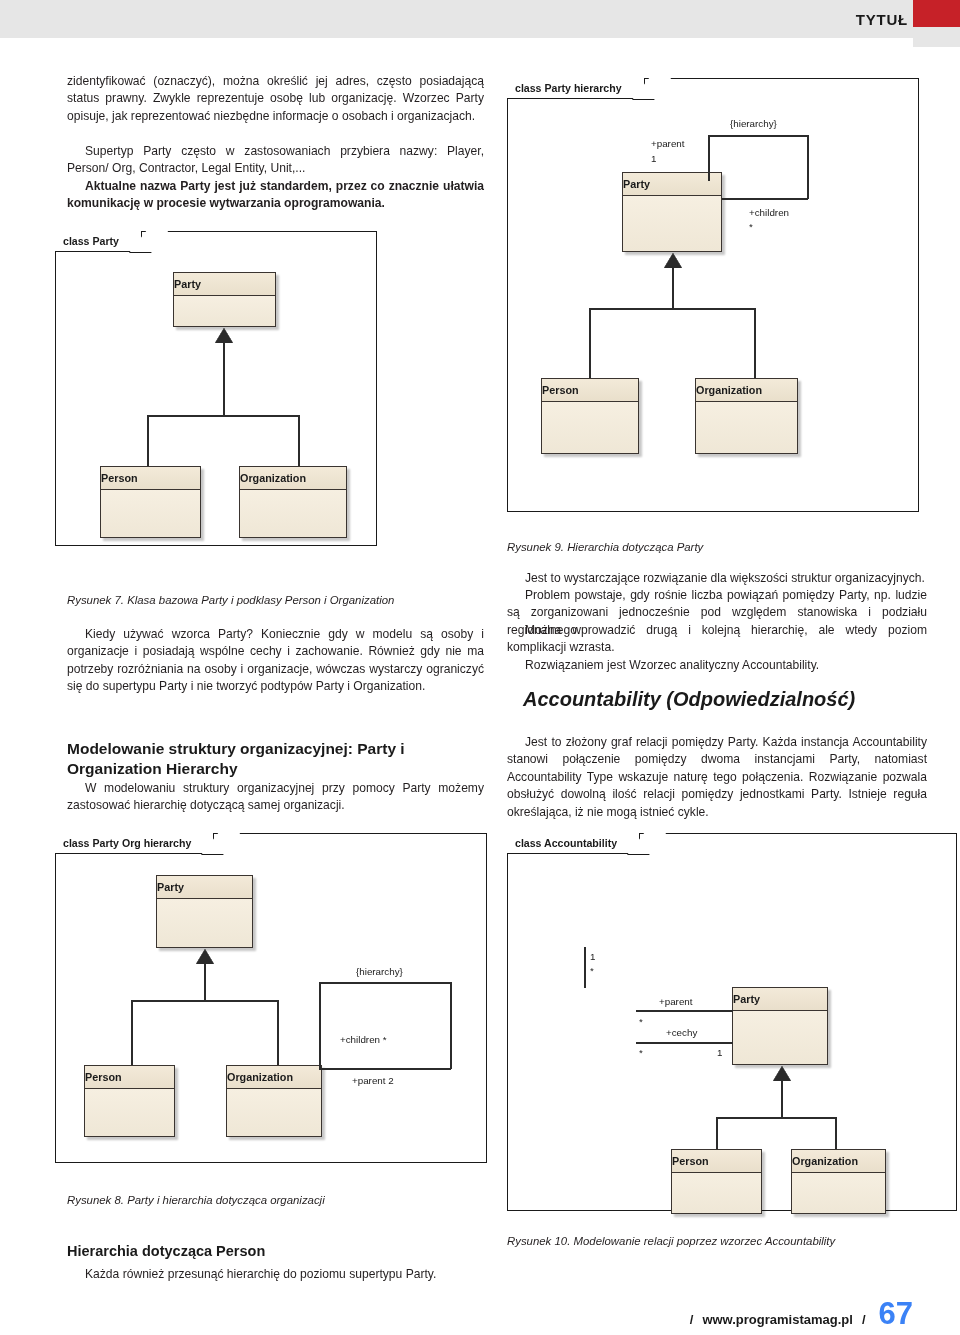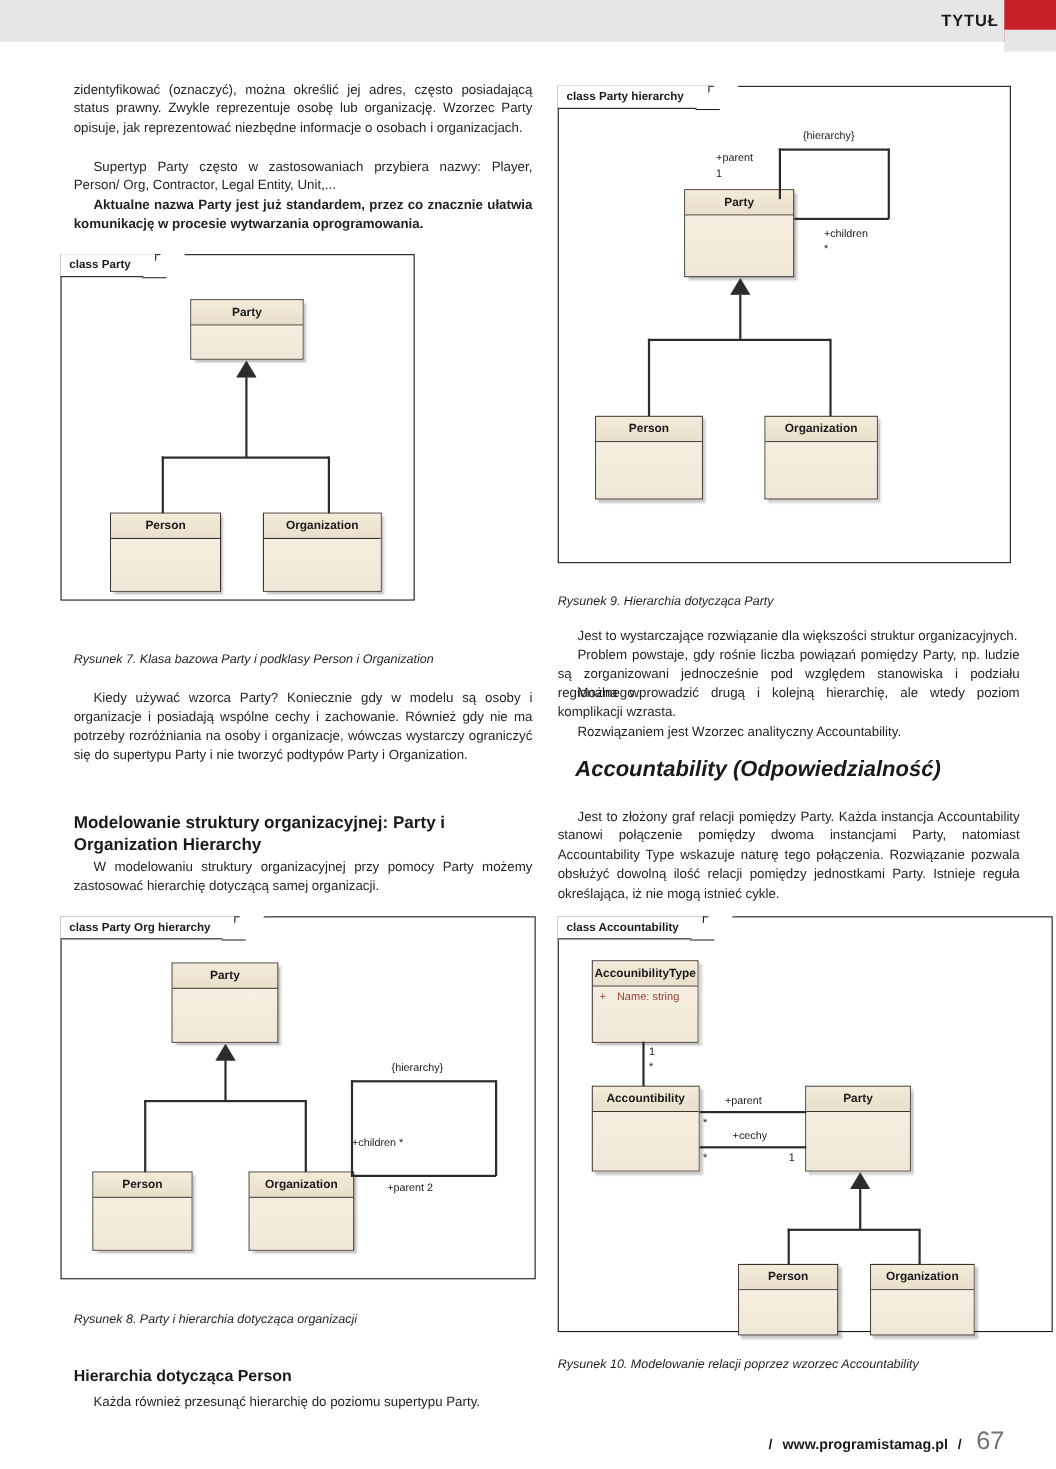--- a/index.html
+++ b/index.html
@@ -134,21 +134,20 @@
   .uml-class {
     position: absolute;
     box-sizing: border-box;
     border: 1.5px solid #3a3430;
     background: linear-gradient(180deg, #f7f0e2 0%, #ece2cf 100%);
     box-shadow: 3px 3px 2px rgba(0,0,0,0.22);
   }
   .uml-class .name {
     height: 22px;
     line-height: 22px;
-    text-align: center;
     font-size: 10.8px;
     font-weight: bold;
     color: #1a1a1a;
     border-bottom: 1.5px solid #3a3430;
     background: linear-gradient(180deg, #f3ead9 0%, #e9dfcb 100%);
   }
   .uml-class .compartment {
     background: linear-gradient(180deg, #f6efe1 0%, #efe7d6 100%);
     height: calc(100% - 23.5px);
   }
@@ -206,23 +205,23 @@
     position: absolute;
     right: 47px; top: 8px;
     display: flex;
     align-items: baseline;
     gap: 9px;
     font-size: 13px;
     font-weight: bold;
     color: #1a1a1a;
   }
   .footer-page {
-    font-size: 23px;
-    font-weight: normal;
-    color: #737373;
+    font-size: 31px;
+    font-weight: bold;
+    color: #3b82f6;
     margin-left: 4px;
   }
   .footer-gray {
     position: absolute;
     left: 913px; top: 27px;
     width: 47px; height: 20px;
     background: #e6e6e6;
   }
 </style>
 </head>
@@ -306,21 +305,21 @@
         <div class="name">Organization</div>
         <div class="compartment"></div>
       </div>
 
       <div class="ln h" style="left:263px; top:148px; width:132px;"></div>
       <div class="ln v" style="left:263px; top:148px; height:87px;"></div>
       <div class="ln v" style="left:394px; top:148px; height:87px;"></div>
       <div class="ln h" style="left:263px; top:234px; width:132px;"></div>
 
       <div class="lbl" style="left:300px; top:132px;">{hierarchy}</div>
-      <div class="lbl" style="left:264px; top:200px;">+children  *</div>
+      <div class="lbl" style="left:284px; top:200px;">+children  *</div>
       <div class="lbl" style="left:296px; top:241px;">+parent 2</div>
     </div>
 
     <div class="caption" style="position:absolute; left:0; top:1155px; width:417px;">Rysunek 8. Party i hierarchia  dotycząca organizacji</div>
 
     <h3 class="sub" style="position:absolute; left:0; top:1204px; width:417px;">Hierarchia dotycząca Person</h3>
 
     <p class="body indent" style="position:absolute; left:0; top:1228px; width:417px;">Każda również przesunąć hierarchię do poziomu supertypu Party.</p>
   </div>
 
@@ -378,37 +377,25 @@
 
     <h2 class="section-italic" style="position:absolute; left:16px; top:648px; width:420px;font-style:italic;">Accountability (Odpowiedzialność)</h2>
 
     <p class="body indent" style="position:absolute; left:0; top:696px; width:420px;">Jest to złożony graf relacji pomiędzy Party. Każda instancja Accountability stanowi połączenie pomiędzy dwoma instancjami Party, natomiast Accountability Type wskazuje naturę tego połączenia. Rozwiązanie pozwala obsłużyć dowolną ilość relacji pomiędzy jednostkami Party. Istnieje reguła określająca, iż nie mogą istnieć cykle.</p>
 
     <div class="uml-frame" style="left:0px; top:795px; width:450px; height:378px;">
       <div class="uml-tab">
         <span>class Accountability</span>
       </div>
 
-      <div class="uml-class" style="left:30px; top:39px; width:97px; height:75px;">
-        <div class="name">AccounibilityType</div>
-        <div class="compartment">
-          <div class="attr">
-            <span class="plus">+</span><span>Name:  string</span>
-          </div>
-        </div>
-      </div>
 
       <div class="ln v" style="left:76px; top:113px; height:41px;"></div>
       <div class="lbl" style="left:82px; top:117px;">1</div>
       <div class="lbl" style="left:82px; top:131px;">*</div>
 
-      <div class="uml-class" style="left:30px; top:153px; width:98px; height:78px;">
-        <div class="name">Accountibility</div>
-        <div class="compartment"></div>
-      </div>
 
       <div class="uml-class" style="left:224px; top:153px; width:96px; height:78px;">
         <div class="name">Party</div>
         <div class="compartment"></div>
       </div>
 
       <div class="ln h" style="left:128px; top:176px; width:97px;"></div>
       <div class="lbl" style="left:151px; top:162px;">+parent</div>
       <div class="lbl" style="left:131px; top:182px;">*</div>
 

